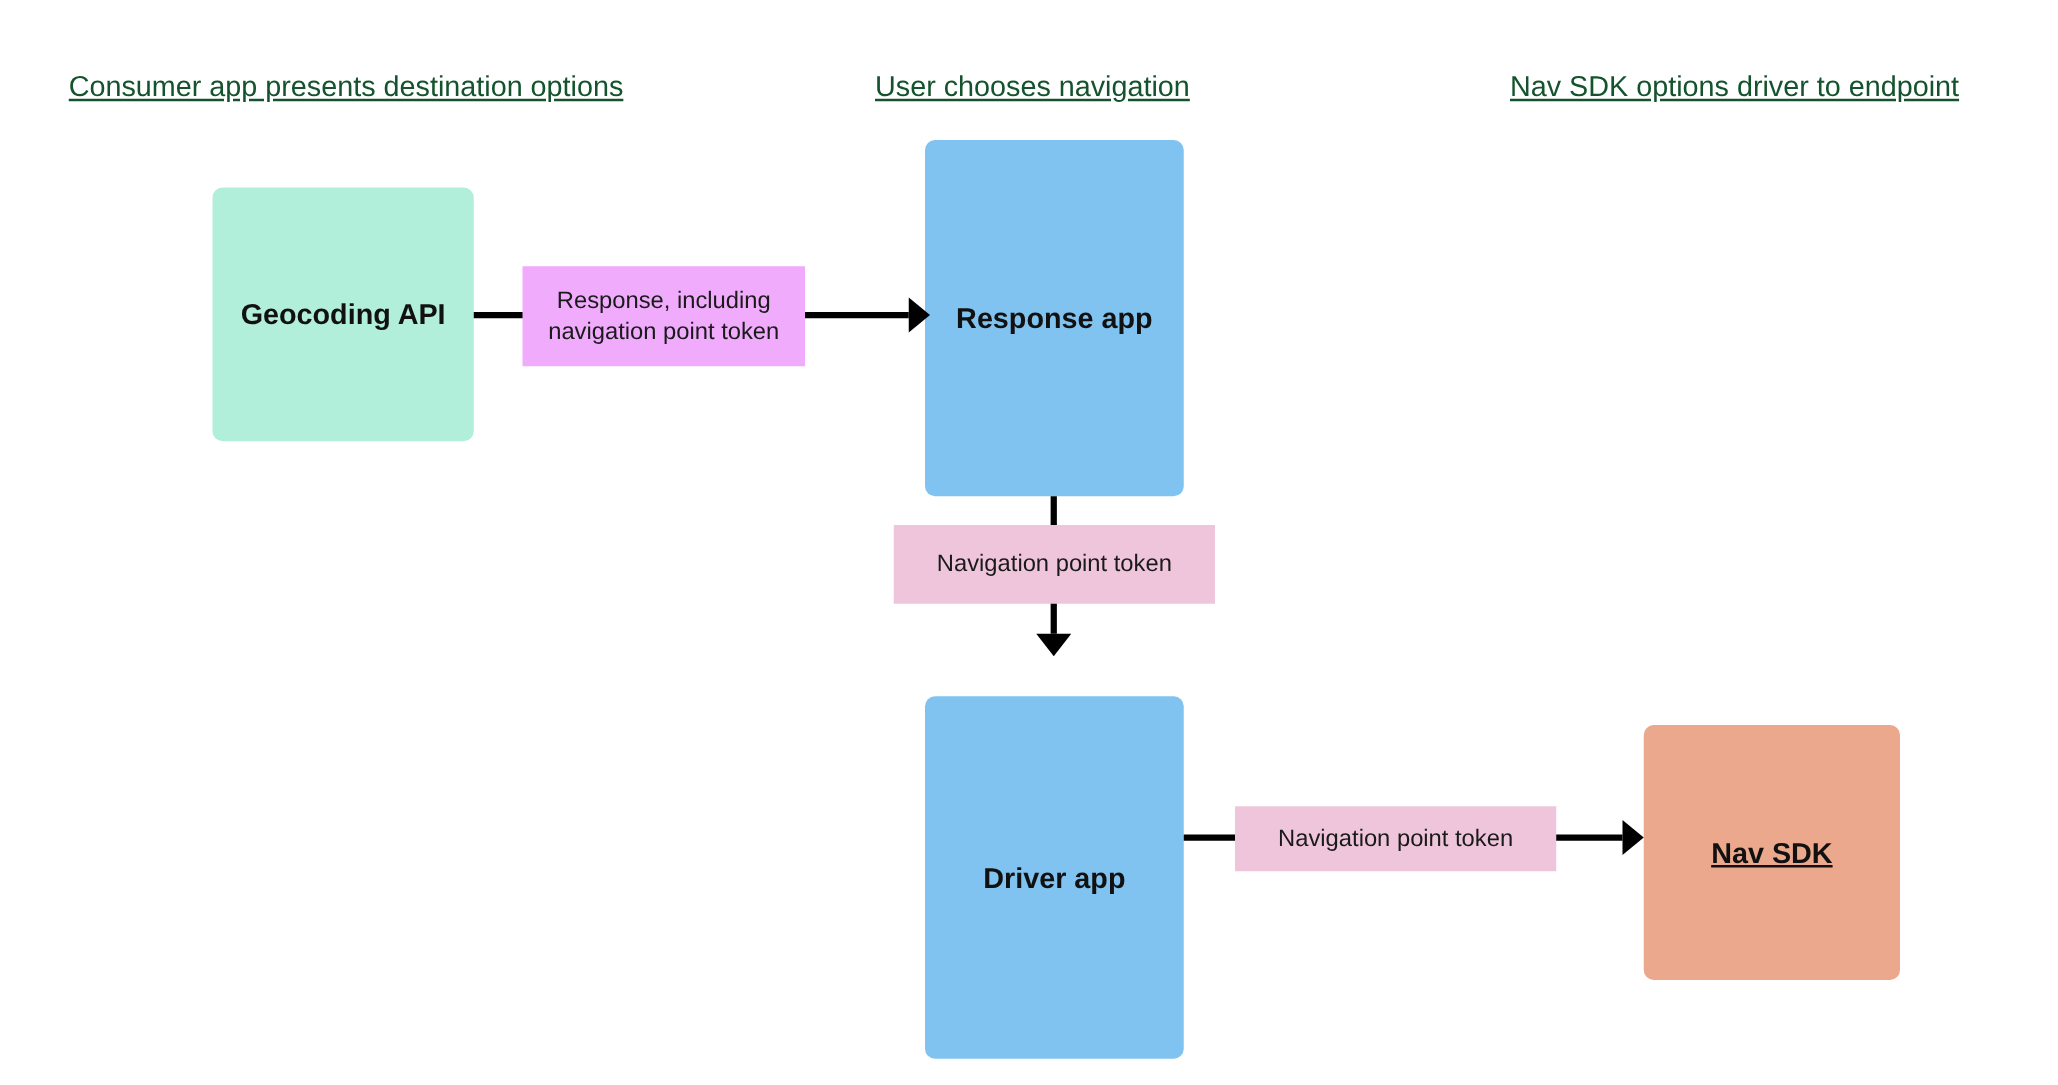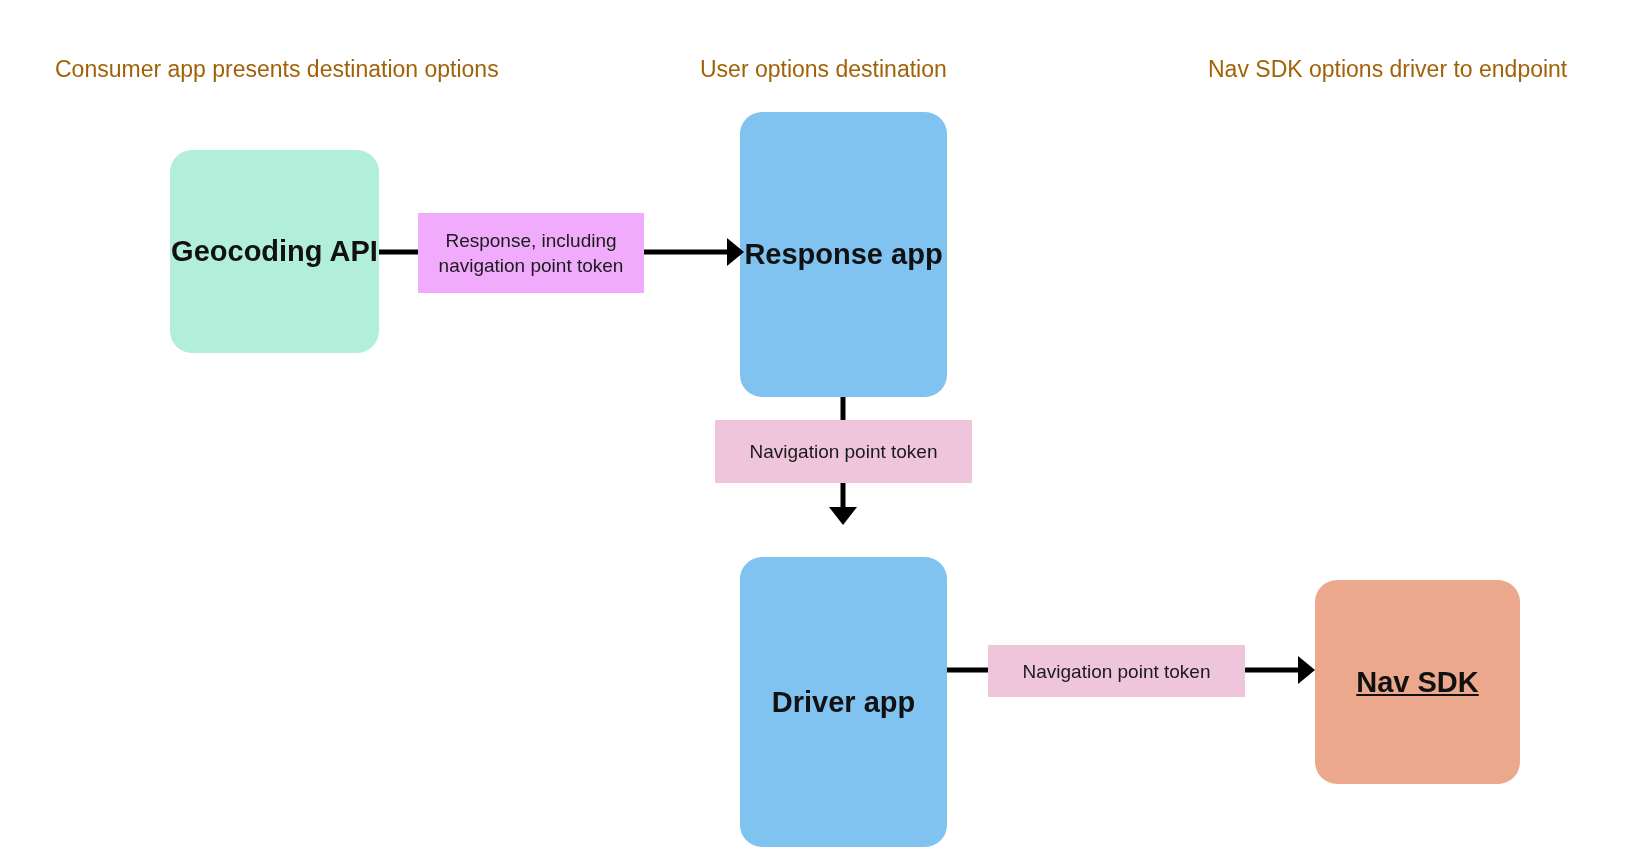--- a/index.html
+++ b/index.html
@@ -15,33 +15,34 @@
     position: relative;
     width: 1646px;
     height: 868px;
     background: #ffffff;
     overflow: hidden;
   }
   .col-header {
     position: absolute;
     font-size: 23px;
     line-height: 28px;
-    color: #a16207;
+    color: #14532d;
     font-weight: 400;
     white-space: nowrap;
+    text-decoration: underline;
   }
   .node {
     position: absolute;
     display: flex;
     align-items: center;
     justify-content: center;
-    font-size: 29px;
+    font-size: 23px;
     font-weight: 700;
     color: #111111;
-    border-radius: 22px;
+    border-radius: 8px;
     box-sizing: border-box;
   }
   .edge-label {
     position: absolute;
     display: flex;
     align-items: center;
     justify-content: center;
     text-align: center;
     font-size: 19px;
     line-height: 25px;
@@ -61,21 +62,21 @@
     fill: #000000;
   }
 </style>
 </head>
 <body>
 
 <div id="canvas">
 
   <div class="col-header" style="left:55px; top:55px;">Consumer app presents destination options</div>
 
-  <div class="col-header" style="left:700px; top:55px;">User options destination</div>
+  <div class="col-header" style="left:700px; top:55px;">User chooses navigation</div>
 
   <div class="col-header" style="left:1208px; top:55px;">Nav SDK options driver to endpoint</div>
 
   <div class="node" style="left:170px; top:150px; width:209px; height:203px; background:#B2EFDB;">Geocoding API</div>
 
   <div class="node" style="left:740px; top:112px; width:207px; height:285px; background:#81C3F0;">Response app</div>
 
   <div class="node" style="left:740px; top:525px; width:207px; height:290px; background:#81C3F0;margin-top:32px;">Driver app</div>
 
   <div class="node" style="left:1315px; top:580px; width:205px; height:204px; background:#EBA88C;text-decoration:underline;">Nav SDK</div>

